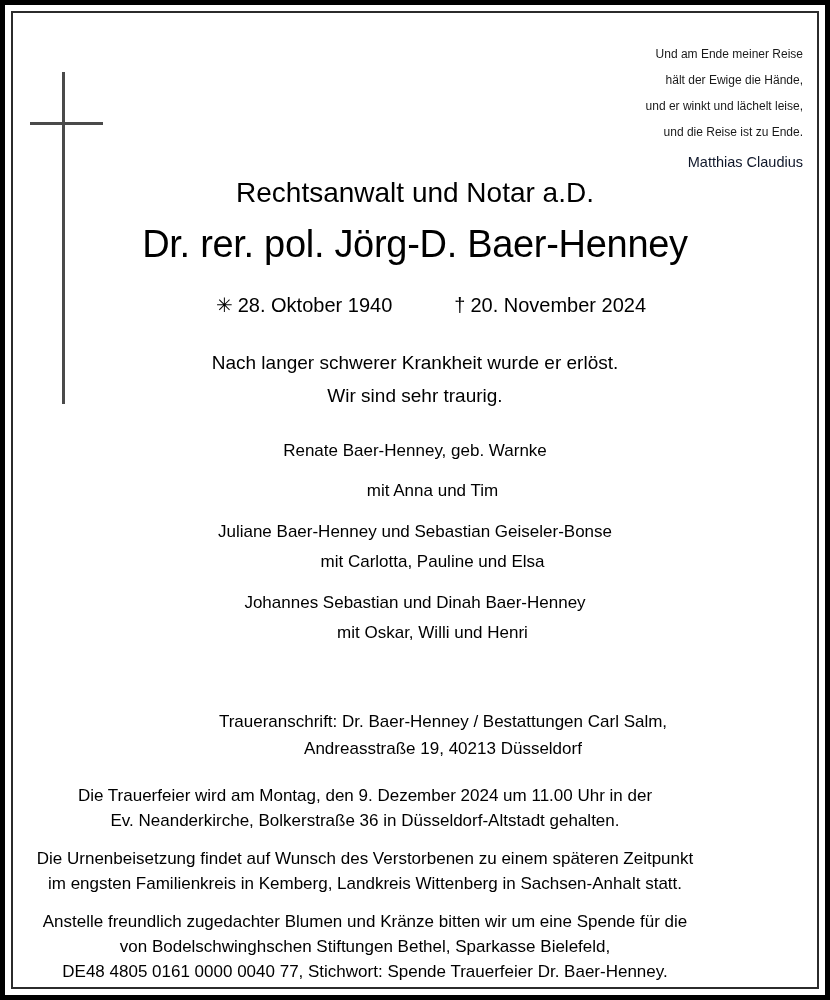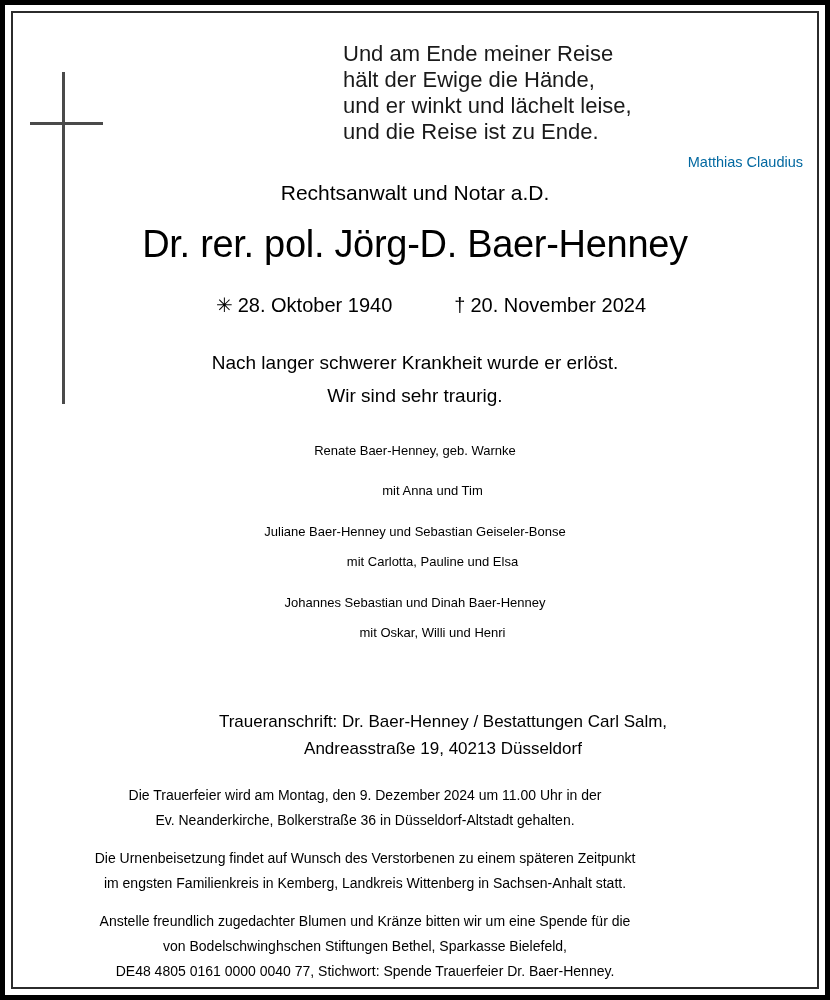--- a/index.html
+++ b/index.html
@@ -71,52 +71,52 @@
     height: 3px;
     background: #4a4a4a;
   }
 
   
   .epigraph {
     position: absolute;
     right: 14px;
     top: 28px;
     width: 460px;
-    text-align: left;
-    font-size: 22px;
+    text-align: right;
+    font-size: 12px;
     line-height: 26px;
     color: #1a1a1a;
   }
   .epigraph .line { white-space: nowrap; }
   .attribution {
     position: absolute;
     right: 14px;
     top: 138px;
     width: 460px;
     text-align: right;
     font-size: 14.5px;
     line-height: 22px;
-    color: #0369a1;
+    color: #0f172a;
   }
 
   
   .body-block {
     position: absolute;
     left: 0;
     top: 0;
     width: 804px;
     text-align: center;
     color: #000000;
   }
 
   .profession {
     position: absolute;
     top: 166px;
     width: 804px;
-    font-size: 21px;
+    font-size: 28px;
     line-height: 28px;
   }
   .name {
     position: absolute;
     top: 206px;
     width: 804px;
     font-size: 38px;
     line-height: 50px;
     letter-spacing: -0.3px;
     text-align: center;
@@ -136,41 +136,41 @@
     top: 333px;
     width: 804px;
     font-size: 19px;
     line-height: 33px;
   }
 
   .survivors {
     position: absolute;
     top: 422px;
     width: 804px;
-    font-size: 13px;
+    font-size: 17px;
   }
   .survivor-group { margin-bottom: 10px; }
   .survivor-group:last-child { margin-bottom: 0; }
   .survivor-group .primary { line-height: 31px; }
   .survivor-group .secondary { line-height: 30px; padding-left: 35px; }
 
   .mourning-address {
     position: absolute;
     top: 695px;
     width: 804px;
     font-size: 17px;
     line-height: 27px;
     padding-left: 28px;
   }
 
   .details {
     position: absolute;
     top: 770px;
     width: 704px;
-    font-size: 14px;
+    font-size: 17px;
   }
   .details .para { margin-bottom: 13px; line-height: 25px; }
   .details .para:last-child { margin-bottom: 0; }
 </style>
 </head>
 <body>
 
 <div id="notice">
 
   <div class="frame-outer"></div>

